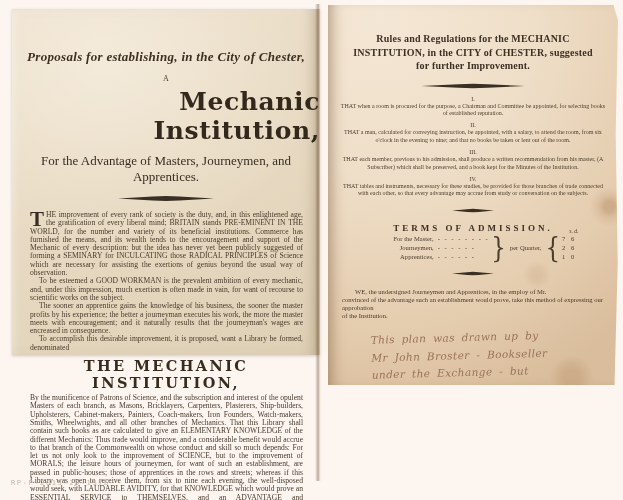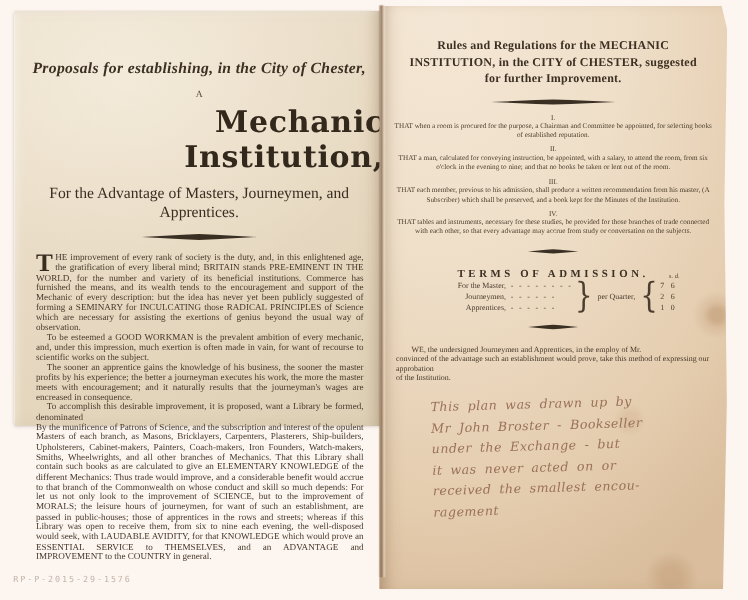--- a/index.html
+++ b/index.html
@@ -13,21 +13,21 @@
     position:absolute; left:12px; top:9px; width:308px; height:346px;
     background:
       radial-gradient(120% 90% at 30% 15%, rgba(255,251,242,.45), transparent 60%),
       linear-gradient(155deg, #ecdfca 0%, #e7d9c1 55%, #ded0b5 100%);
     box-shadow: 0 1px 3px rgba(0,0,0,.18),
       inset -12px 0 16px -10px rgba(110,80,50,.55),
       inset 2px 2px 8px rgba(255,255,255,.35);
   }
   
   .page-right {
-    position:absolute; left:316px; top:5px; width:290px; height:486px;
+    position:absolute; left:328px; top:5px; width:290px; height:380px;
     background:
       radial-gradient(circle at 97% 53%, rgba(150,98,52,.30) 0 5px, rgba(150,98,52,.12) 11px, transparent 20px),
       radial-gradient(circle at 84% 98%, rgba(150,98,52,.18) 0 8px, transparent 22px),
       radial-gradient(circle at 72% 71%, rgba(150,98,52,.10) 0 5px, transparent 14px),
       radial-gradient(130% 110% at 18% 0%, #f4e7d5 0%, #efdfc9 40%, #e4ccae 78%, #d9bd9c 100%);
     box-shadow: 0 1px 3px rgba(0,0,0,.15),
       inset 12px 0 14px -9px rgba(110,75,45,.5);
     clip-path: polygon(0 0, 98.4% 0, 100% 4%, 99.2% 34%, 99.9% 68%, 98.8% 100%, 0 100%);
   }
   .fold {
@@ -106,20 +106,21 @@
       <svg class="swelled big" viewBox="0 0 100 8" preserveAspectRatio="none">
         <polygon points="0,4 36,1.8 50,1.1 64,1.8 100,4 64,6.2 50,6.9 36,6.2" fill="#3a2f23"></polygon>
       </svg>
     </div>
     <div class="lp-body">
       <p class="dropcap">THE improvement of every rank of society is the duty, and, in this enlightened age, the gratification of every liberal mind; BRITAIN stands PRE-EMINENT IN THE WORLD, for the number and variety of its beneficial institutions. Commerce has furnished the means, and its wealth tends to the encouragement and support of the Mechanic of every description: but the idea has never yet been publicly suggested of forming a SEMINARY for INCULCATING those RADICAL PRINCIPLES of Science which are necessary for assisting the exertions of genius beyond the usual way of observation.</p>
       <p>To be esteemed a GOOD WORKMAN is the prevalent ambition of every mechanic, and, under this impression, much exertion is often made in vain, for want of recourse to scientific works on the subject.</p>
       <p>The sooner an apprentice gains the knowledge of his business, the sooner the master profits by his experience; the better a journeyman executes his work, the more the master meets with encouragement; and it naturally results that the journeyman's wages are encreased in consequence.</p>
       <p>To accomplish this desirable improvement, it is proposed, want a Library be formed, denominated</p>
     </div>
+    <div class="lp-section-heading">THE MECHANIC INSTITUTION,</div>
     <div class="lp-body" style="padding-top:0;">
       <p style="text-indent:0;">By the munificence of Patrons of Science, and the subscription and interest of the opulent Masters of each branch, as Masons, Bricklayers, Carpenters, Plasterers, Ship-builders, Upholsterers, Cabinet-makers, Painters, Coach-makers, Iron Founders, Watch-makers, Smiths, Wheelwrights, and all other branches of Mechanics. That this Library shall contain such books as are calculated to give an ELEMENTARY KNOWLEDGE of the different Mechanics: Thus trade would improve, and a considerable benefit would accrue to that branch of the Commonwealth on whose conduct and skill so much depends: For let us not only look to the improvement of SCIENCE, but to the improvement of MORALS; the leisure hours of journeymen, for want of such an establishment, are passed in public-houses; those of apprentices in the rows and streets; whereas if this Library was open to receive them, from six to nine each evening, the well-disposed would seek, with LAUDABLE AVIDITY, for that KNOWLEDGE which would prove an ESSENTIAL SERVICE to THEMSELVES, and an ADVANTAGE and IMPROVEMENT to the COUNTRY in general.</p>
 
     </div>
   </div>
 
   <div class="page-right">
     <div class="rp-heading">Rules and Regulations for the MECHANIC INSTITUTION, in the CITY of CHESTER, suggested for further Improvement.</div>
     <div class="rule-wrap">
       <svg class="swelled mid" viewBox="0 0 100 8" preserveAspectRatio="none">

